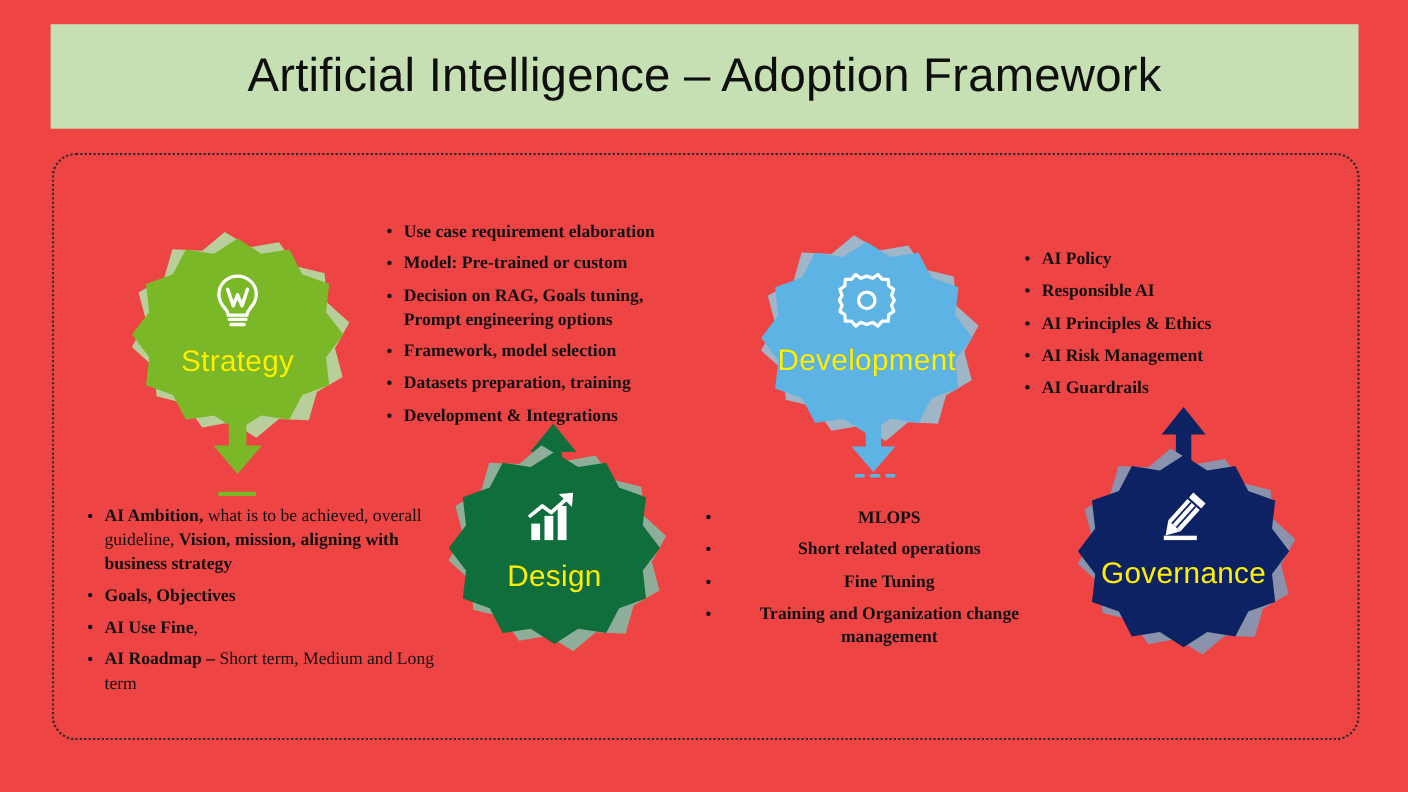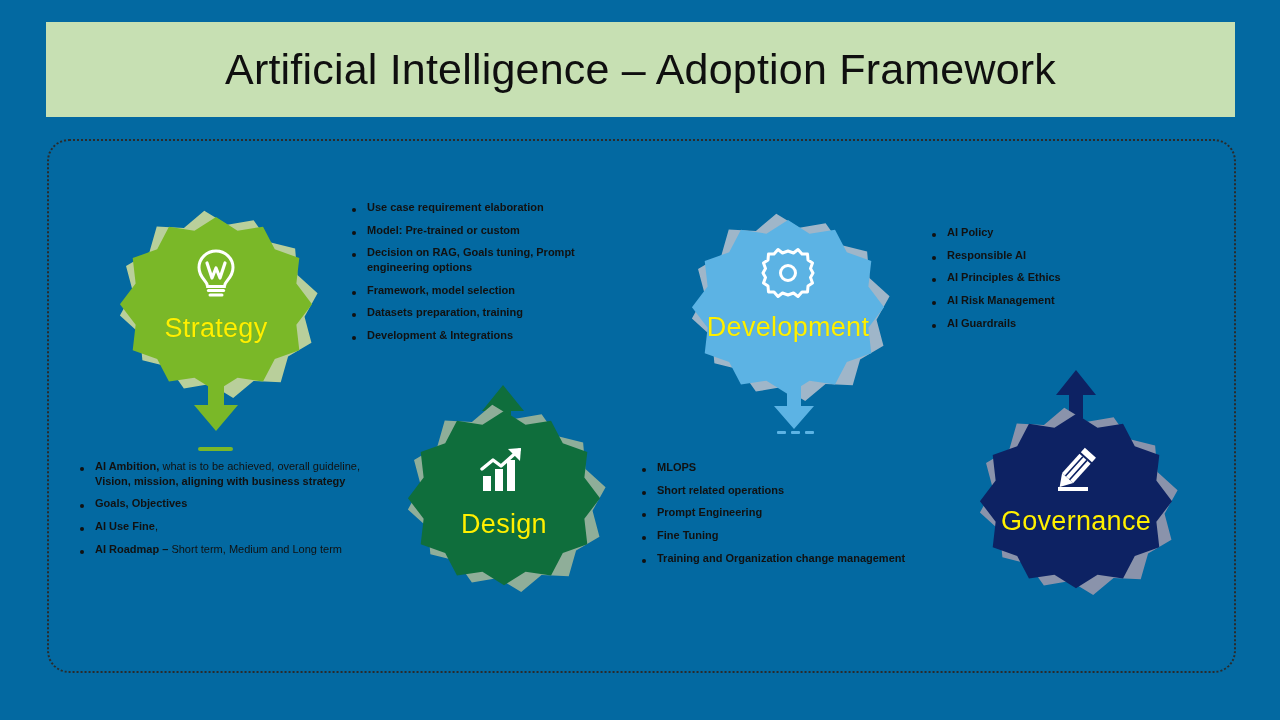--- a/index.html
+++ b/index.html
@@ -2,21 +2,21 @@
 <html><head>
 <meta charset="utf-8">
 <style>
   * { box-sizing: border-box; margin: 0; padding: 0; }
   html, body {
     width: 1280px; height: 720px;
     background: #ffffff;
     font-family: "DejaVu Sans", sans-serif;
     overflow: hidden;
   }
-  #stage { position: relative; width: 1280px; height: 720px; background: #0369a1; }
+  #stage { position: relative; width: 1280px; height: 720px; background: #ef4444; }
 
   
   .header-band {
     position: absolute; left: 46px; top: 22px;
     width: 1189px; height: 95px;
     background: #c7e0b3;
   }
   .header-title {
     position: absolute; left: 0; top: 0; width: 100%; height: 100%;
     display: flex; align-items: center; justify-content: center;
@@ -60,22 +60,22 @@
   .tick-grp { position: absolute; display: flex; gap: 5px; }
   .tick-grp i { display: block; width: 9px; height: 3px; border-radius: 1px; }
 
   
   .list { position: absolute; }
   .list ul { list-style: none; }
   .list li {
     position: relative;
     padding-left: 17px;
     margin-bottom: 8px;
-    font-family: Liberation Sans, sans-serif;
-    font-size: 11px;
+    font-family: Liberation Serif, serif;
+    font-size: 16px;
     line-height: 1.33;
     color: #111111;
     font-weight: 700;
   }
   .list li::before {
     content: "";
     position: absolute; left: 2px; top: 8px;
     width: 4px; height: 4px; border-radius: 50%;
     background: #111;
   }
@@ -173,25 +173,24 @@
   </div>
   <svg class="arrow" style="left:773px; top:378px;" width="42" height="52" viewBox="0 0 42 52">
     <path fill="#5cb3e4" d="M14 0 L28 0 L28 28 L41 28 L21 51 L1 28 L14 28 Z"></path>
   </svg>
   <div class="tick-grp" style="left:777px; top:431px;">
     <i style="background:#5cb3e4;"></i>
       <i style="background:#5cb3e4;"></i>
       <i style="background:#5cb3e4;"></i>
   </div>
 
-  <div class="list" style="left:640px; top:460px; width:320px;">
+  <div class="list" style="left:640px; top:460px; width:320px;text-align:center;">
     <ul>
         <li><span>MLOPS</span></li>
         <li><span>Short related operations</span></li>
-        <li><span>Prompt Engineering</span></li>
         <li><span>Fine Tuning</span></li>
         <li><span>Training and Organization change management</span></li>
       </ul>
   </div>
 
   <svg class="arrow" style="left:1055px; top:370px;" width="42" height="54" viewBox="0 0 42 54">
     <path fill="#0d2263" d="M21 0 L41 25 L28 25 L28 54 L14 54 L14 25 L1 25 Z"></path>
   </svg>
   <div class="badge-wrap" style="left:978px; top:410px;">
     <svg class="halo" viewBox="0 0 200 200">

